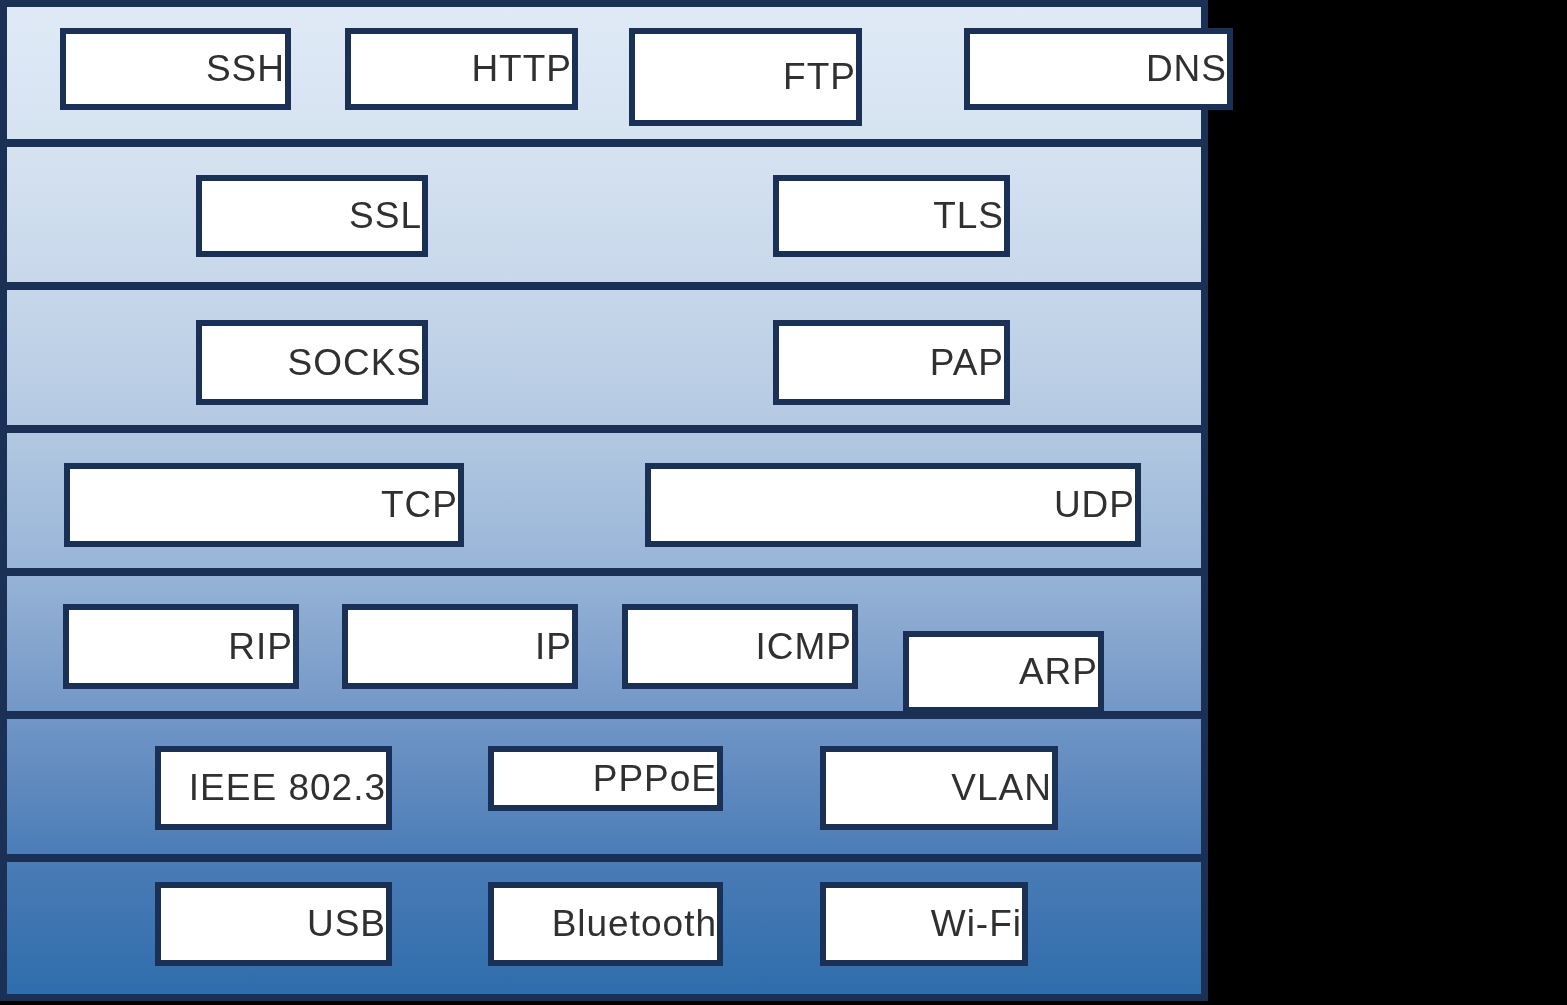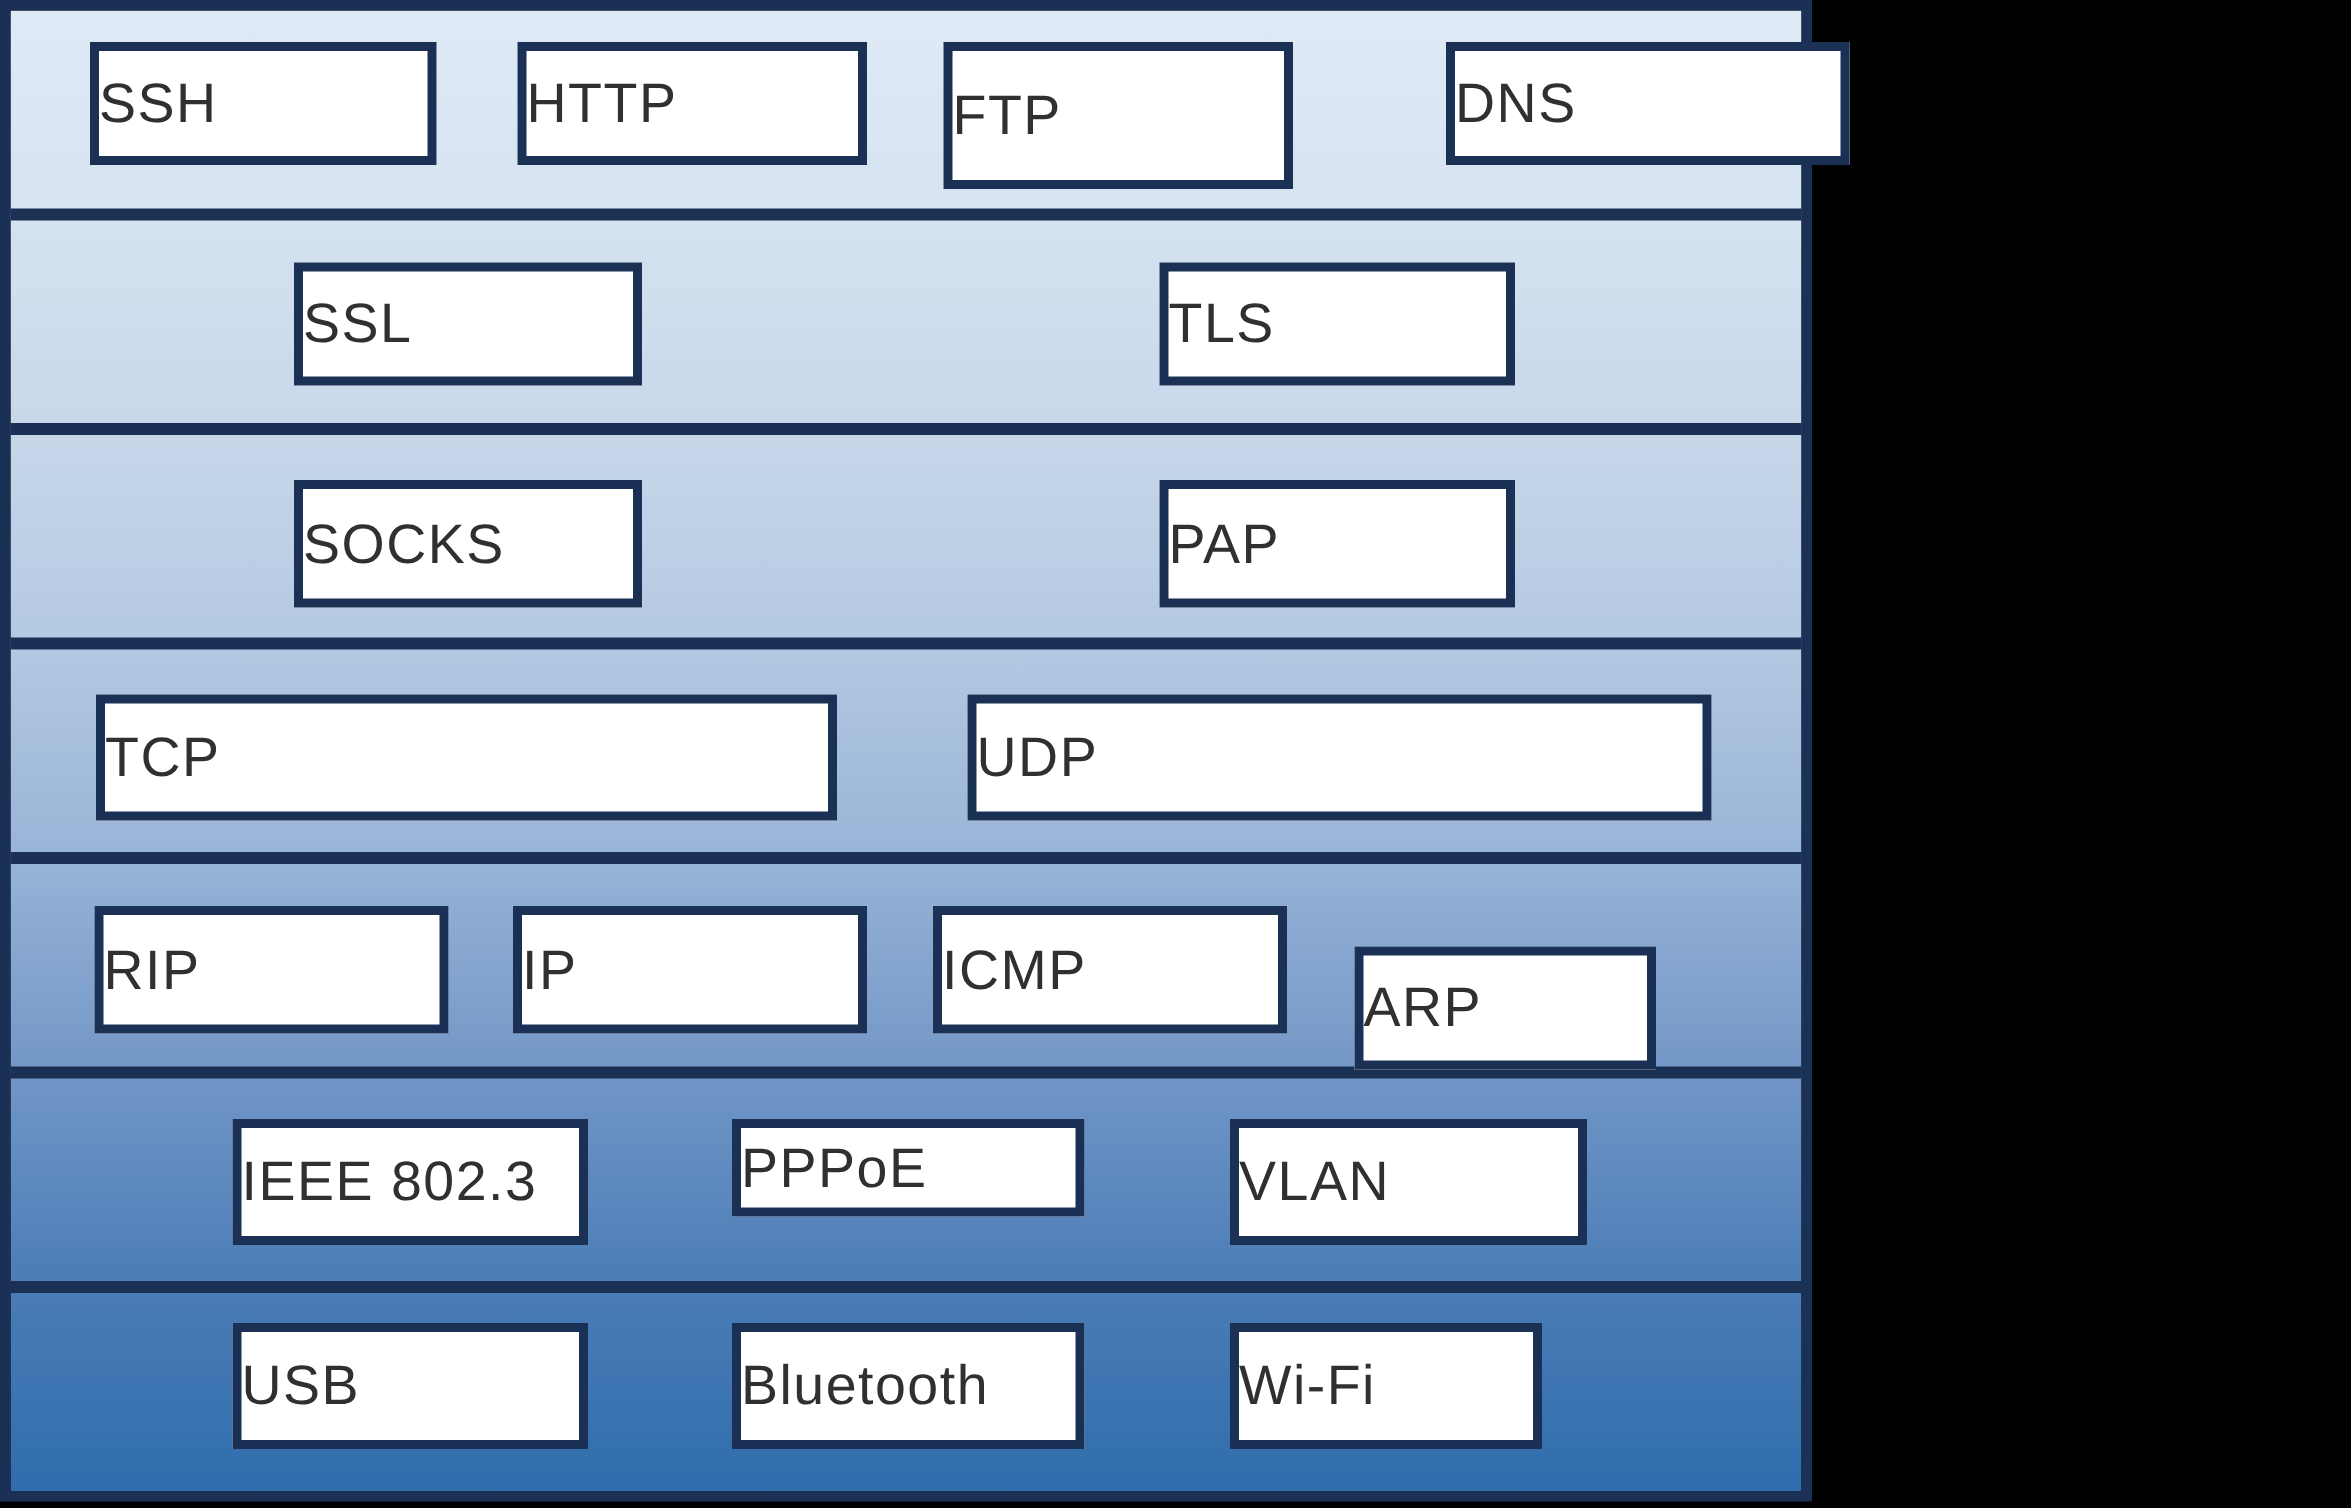--- a/index.html
+++ b/index.html
@@ -27,21 +27,21 @@
       #4c7db7 85.7%,
       #2f6dac 100%);
   }
   .divider{
     position:absolute;left:0;width:100%;height:8px;
     background:#1b3055;
   }
   .pbox{
     position:absolute;box-sizing:border-box;
     background:#ffffff;border:6px solid #1b3055;
-    display:flex;align-items:center;justify-content:flex-start;
+    display:flex;align-items:center;justify-content:flex-end;
   }
   .pbox span{
     font-size:37px;color:#303030;letter-spacing:1px;white-space:nowrap;
   }
 </style>
 </head>
 <body>
 
 <div class="canvas">
   <div class="diagram">
@@ -73,21 +73,21 @@
       <span>TLS</span>
     </div>
 
     <div class="pbox" style="left:189px;top:313px;width:232px;height:85px">
       <span>SOCKS</span>
     </div>
     <div class="pbox" style="left:766px;top:313px;width:237px;height:85px">
       <span>PAP</span>
     </div>
 
-    <div class="pbox" style="left:57px;top:456px;width:494px;height:84px">
+    <div class="pbox" style="left:57px;top:456px;width:400px;height:84px">
       <span>TCP</span>
     </div>
     <div class="pbox" style="left:638px;top:456px;width:496px;height:84px">
       <span>UDP</span>
     </div>
 
     <div class="pbox" style="left:56px;top:597px;width:236px;height:85px">
       <span>RIP</span>
     </div>
     <div class="pbox" style="left:335px;top:597px;width:236px;height:85px">

